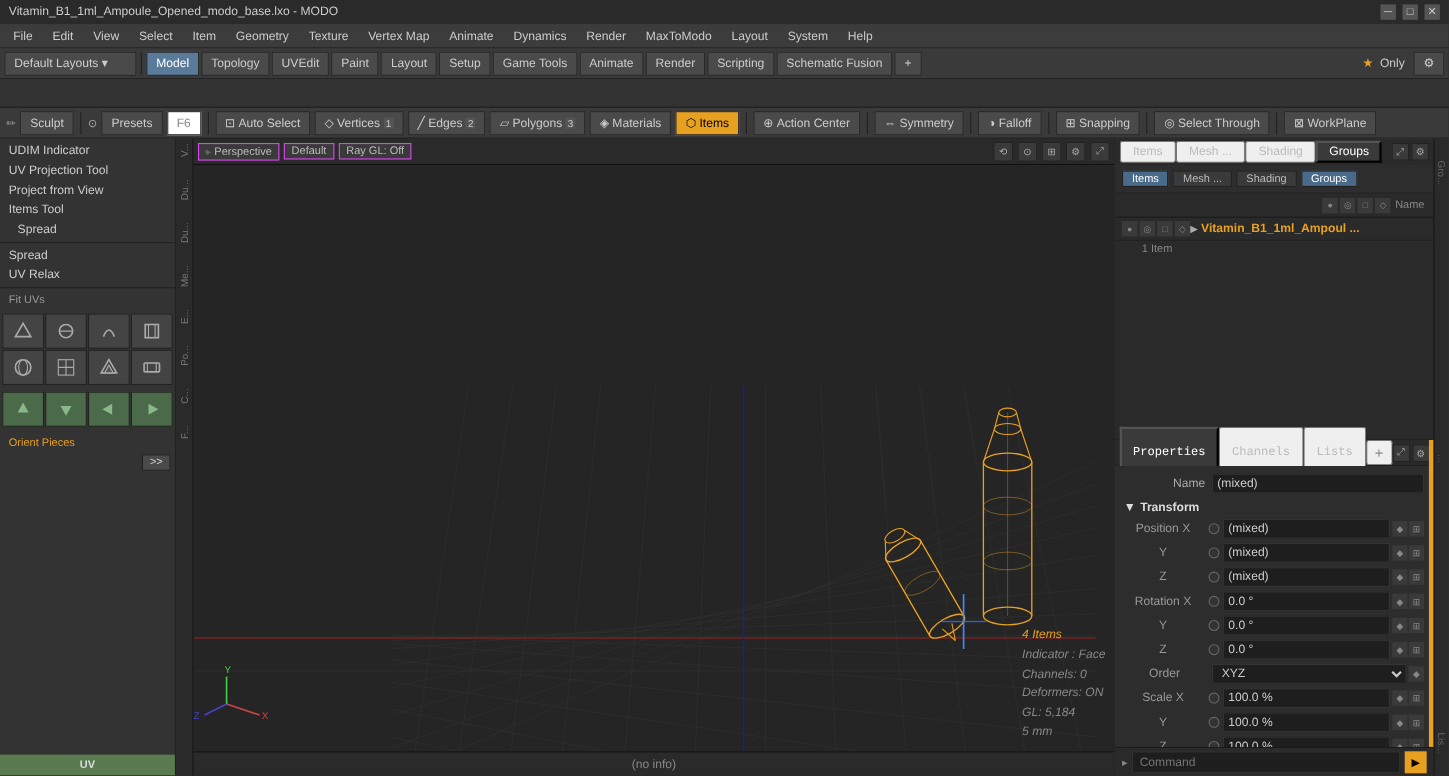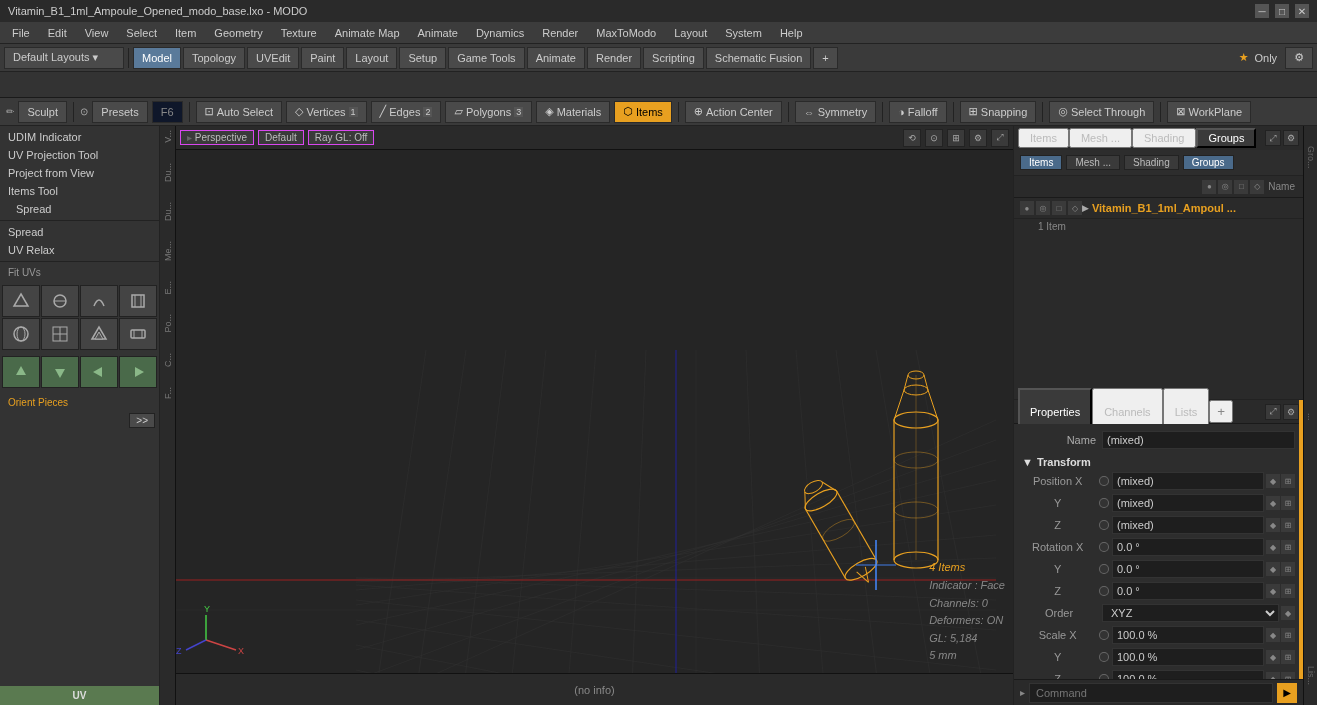--- a/index.html
+++ b/index.html
@@ -46,21 +46,21 @@
     .expand-btn { background: #4a4a4a; border: 1px solid #222; color: #ccc; cursor: pointer; padding: 1px 6px; font-size: 10px; }
     
     
     #viewport-area { flex: 1; background: #1e1e1e; position: relative; display: flex; flex-direction: column; }
     #viewport-toolbar { background: #2a2a2a; height: 24px; display: flex; align-items: center; padding: 0 4px; gap: 4px; border-bottom: 1px solid #111; }
     .vp-btn { padding: 1px 6px; background: #3a3a3a; border: 1px solid #d946ef; color: #bbb; cursor: pointer; font-size: 10px; }
     .vp-spacer { flex: 1; }
     .vp-icon-btn { width: 18px; height: 18px; background: #3a3a3a; border: 1px solid #222; color: #aaa; cursor: pointer; display: flex; align-items: center; justify-content: center; font-size: 9px; }
     #viewport-canvas { flex: 1; position: relative; overflow: hidden; background: #252525; }
     #viewport-info { position: absolute; bottom: 8px; right: 8px; color: #e8a020; font-size: 11px; text-align: left; line-height: 1.6; font-style: italic; }
-    #viewport-status { background: #2a2a2a; height: 32px; display: flex; align-items: center; justify-content: center; border-top: 1px solid #111; color: #888; font-size: 11px; }
+    #viewport-status { background: #2a2a2a; height: 22px; display: flex; align-items: center; justify-content: center; border-top: 1px solid #111; color: #888; font-size: 11px; }
     
     
     #right-panel { width: 290px; background: #333; border-left: 1px solid #222; display: flex; flex-direction: column; }
     #right-tabs { background: #2a2a2a; height: 24px; display: flex; align-items: center; padding: 0 4px; }
     .right-tab { padding: 2px 10px; color: #bbb; cursor: pointer; font-size: 11px; }
     .right-tab.active { color: #fff; background: #3a3a3a; }
     .right-tab-icons { margin-left: auto; display: flex; gap: 2px; }
     .right-icon-btn { width: 16px; height: 16px; background: #3a3a3a; border: 1px solid #222; color: #aaa; cursor: pointer; display: flex; align-items: center; justify-content: center; font-size: 9px; }
     #items-header { background: #2d2d2d; height: 26px; display: flex; align-items: center; padding: 0 6px; gap: 4px; border-bottom: 1px solid #222; }
     .items-header-btn { padding: 1px 8px; background: #3a3a3a; border: 1px solid #222; color: #bbb; cursor: pointer; font-size: 10px; }
@@ -72,21 +72,21 @@
     #items-list { flex: 1; background: #2a2a2a; overflow-y: auto; }
     .items-row { display: flex; align-items: center; padding: 3px 6px; border-bottom: 1px solid #222; }
     .items-row-name { color: #e8a020; font-size: 11px; font-weight: bold; flex: 1; overflow: hidden; text-overflow: ellipsis; white-space: nowrap; }
     .items-row-sub { color: #888; font-size: 10px; padding: 2px 24px; }
     .items-row-vis { display: flex; gap: 2px; margin-left: auto; }
     .vis-btn { width: 14px; height: 14px; background: #3a3a3a; display: flex; align-items: center; justify-content: center; font-size: 8px; color: #888; }
     
     
     #properties-panel { height: 280px; background: #333; border-top: 1px solid #222; display: flex; flex-direction: column; }
     #props-tabs { background: #2a2a2a; height: 24px; display: flex; align-items: center; padding: 0 4px; border-bottom: 1px solid #1a1a1a; }
-    .props-tab { padding: 16px 10px; color: #bbb; cursor: pointer; font-size: 11px; }
+    .props-tab { padding: 16px 10px; color: #bbb; cursor: pointer; font-size: 11px; font-family: Liberation Mono, monospace; }
     .props-tab.active { color: #fff; background: #3a3a3a; }
     .props-tab-add { padding: 2px 6px; color: #888; cursor: pointer; }
     .props-tab-icons { margin-left: auto; display: flex; gap: 2px; }
     #props-content { flex: 1; background: #2d2d2d; padding: 4px; overflow-y: auto; }
     .prop-name-row { display: flex; align-items: center; padding: 3px 4px; }
     .prop-label { color: #aaa; font-size: 11px; width: 80px; text-align: right; padding-right: 6px; }
     .prop-value { flex: 1; background: #1e1e1e; border: 1px solid #333; color: #ccc; font-size: 11px; padding: 1px 4px; height: 18px; }
     .prop-section { color: #ddd; font-size: 11px; font-weight: bold; padding: 4px 4px 2px; display: flex; align-items: center; gap: 4px; }
     .prop-row { display: flex; align-items: center; padding: 2px 4px; }
     .prop-row-label { color: #999; font-size: 11px; width: 80px; text-align: center; padding-right: 6px; }
@@ -121,21 +121,21 @@
 </div>
 
 <div id="menubar">
   <span class="menu-item">File</span>
   <span class="menu-item">Edit</span>
   <span class="menu-item">View</span>
   <span class="menu-item">Select</span>
   <span class="menu-item">Item</span>
   <span class="menu-item">Geometry</span>
   <span class="menu-item">Texture</span>
-  <span class="menu-item">Animate Map</span>
+  <span class="menu-item">Vertex Map</span>
   <span class="menu-item">Animate</span>
   <span class="menu-item">Dynamics</span>
   <span class="menu-item">Render</span>
   <span class="menu-item">MaxToModo</span>
   <span class="menu-item">Layout</span>
   <span class="menu-item">System</span>
   <span class="menu-item">Help</span>
 </div>
 
 <div id="toolbar1">
@@ -161,21 +161,21 @@
 
 <div id="maintabs">
 </div>
 
 <div id="seltoolbar">
   <span style="font-size:10px;color:#aaa;">✏</span>
   <button class="sel-btn">Sculpt</button>
   <div class="toolbar-divider"></div>
   <span style="font-size:10px;color:#aaa;">⊙</span>
   <button class="sel-btn">Presets</button>
-  <button class="sel-btn" style="background:#0f172a;color:#888;">F6</button>
+  <button class="sel-btn" style="background:#ffffff;color:#888;">F6</button>
   <div class="toolbar-divider"></div>
   <button class="sel-btn">
     <span>⊡</span> Auto Select
   </button>
   <button class="sel-btn">
     <span>◇</span> Vertices
     <span style="background:#555;padding:0 2px;font-size:9px;">1</span>
   </button>
   <button class="sel-btn">
     <span>╱</span> Edges

